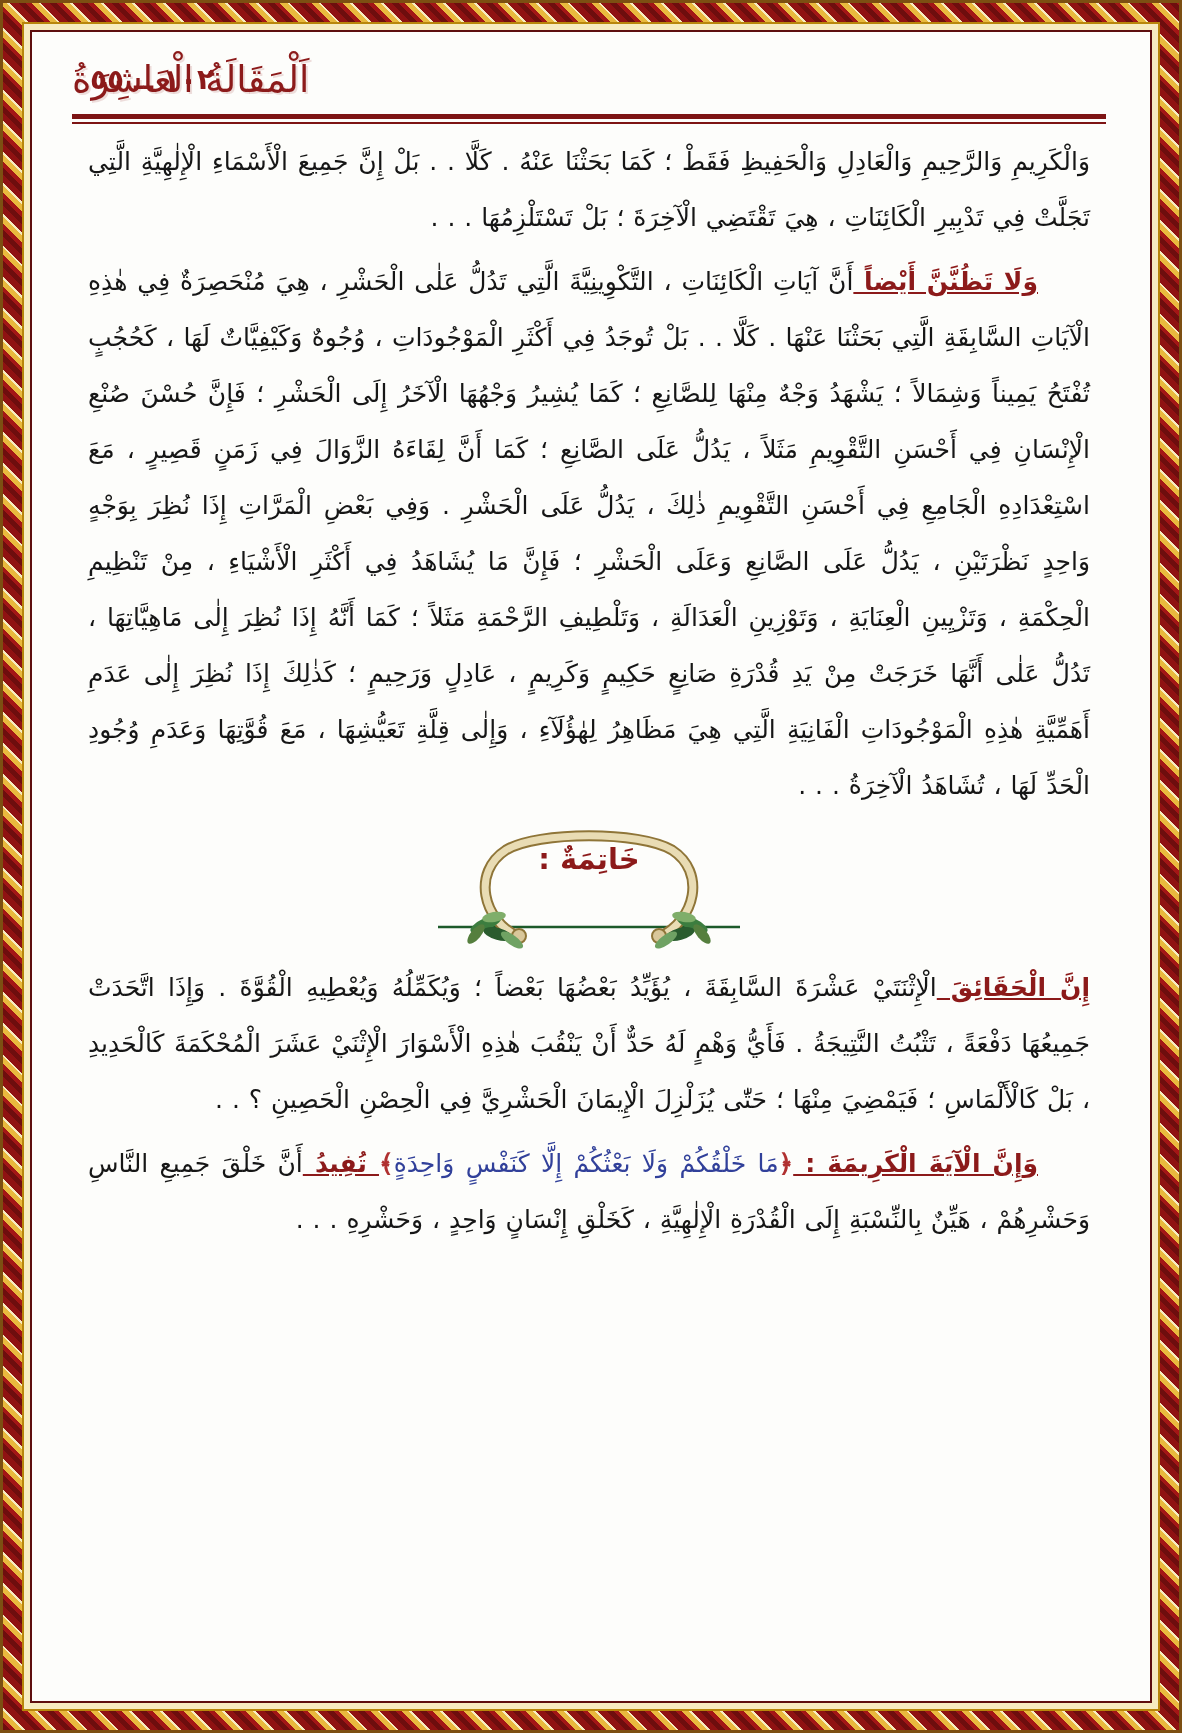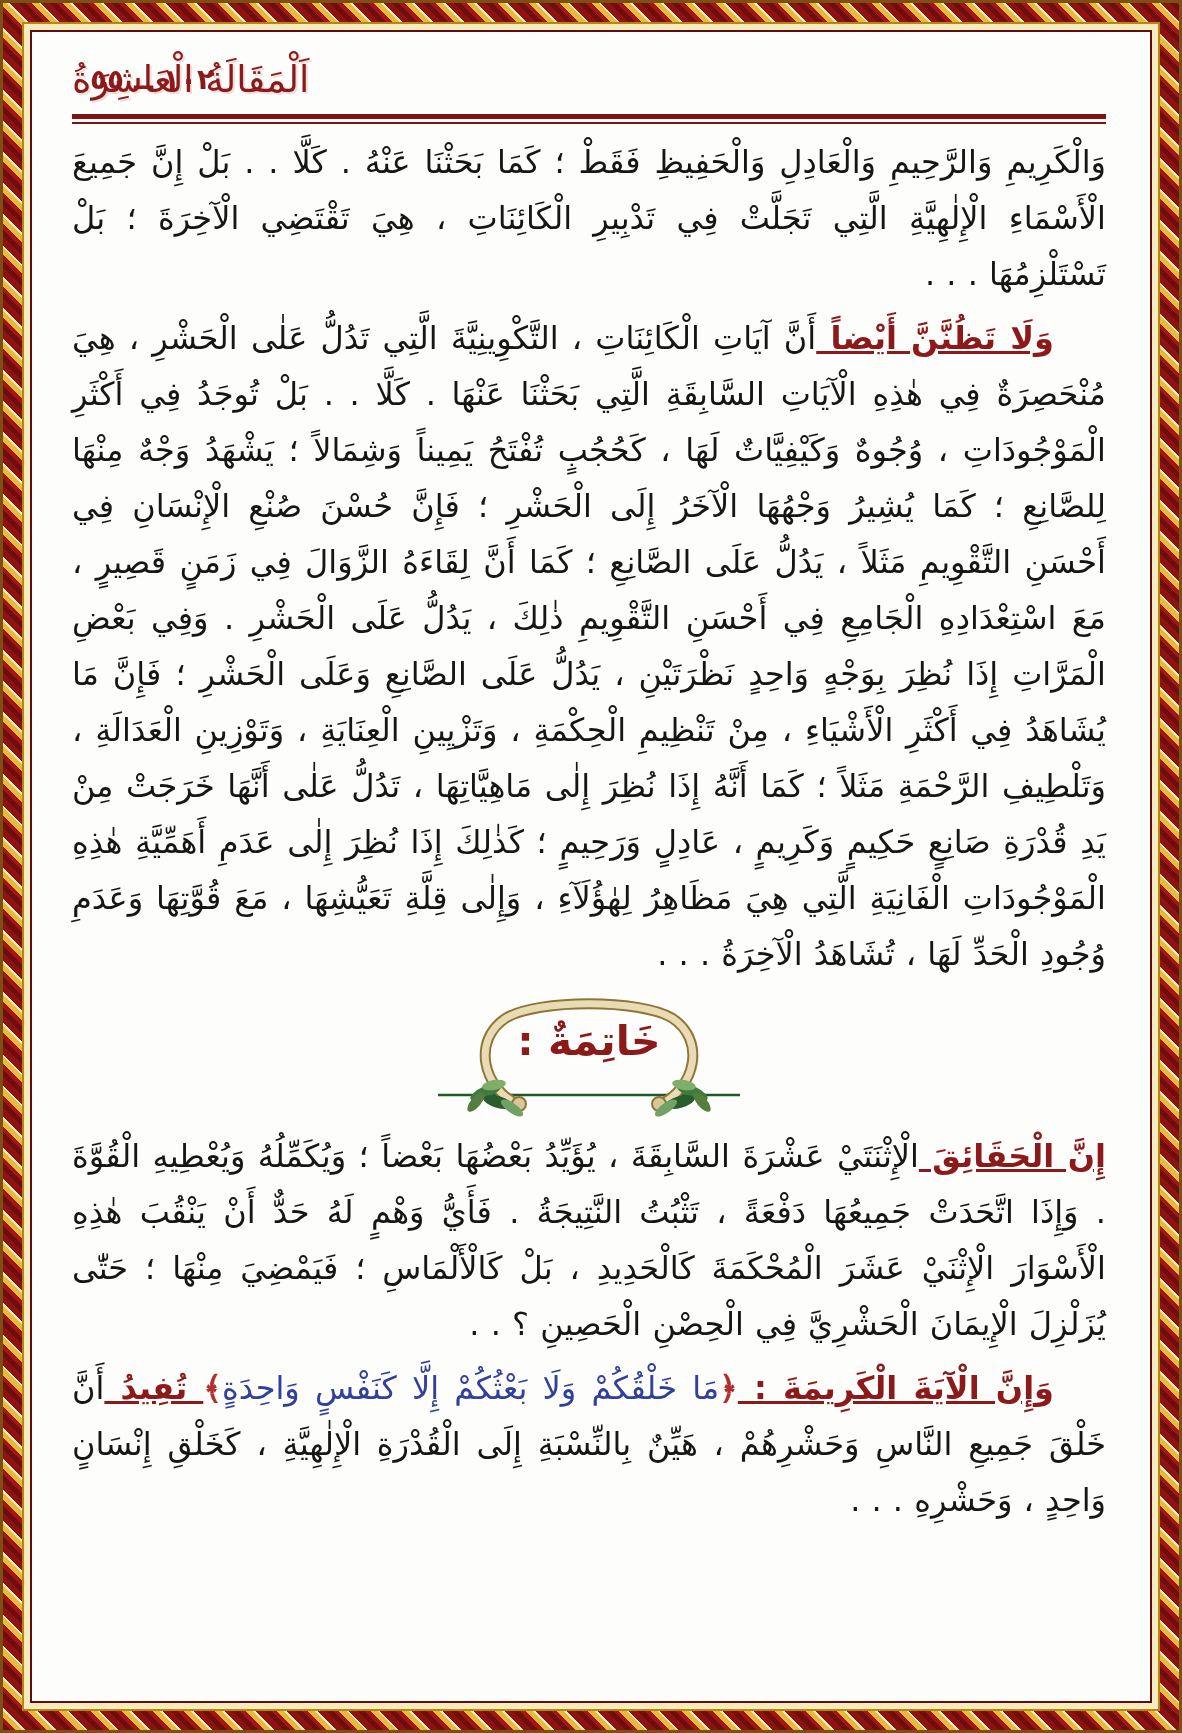--- a/index.html
+++ b/index.html
@@ -47,42 +47,42 @@
   .page-number{
     position:absolute;left:18px;top:0;
     font-size:28px;font-weight:bold;
     color:var(--accent-maroon,#8c1a1a);
     line-height:56px;
     direction:rtl;
   }
   .rule-thick{height:5px;background:#7d1414;margin-top:4px;}
   .rule-thin{height:2px;background:#7d1414;margin-top:3px;margin-bottom:10px;}
   .body-text p.para{
-    margin:8px 0;
-    font-size:32px;
+    margin:8px 16px;
+    font-size:25px;
     line-height:56px;
     text-align:justify;
     color:#161616;
     word-spacing:1px;
   }
   .body-text p.indent{text-indent:52px;}
   .run-black{color:#161616;}
   .run-red{color:var(--accent-maroon,#8c1a1a);font-weight:bold;text-decoration:underline;}
   .run-red-bold{color:var(--accent-maroon,#8c1a1a);font-weight:bold;}
   .run-verse{color:var(--verse-blue,#31409a);font-weight:normal;}
   .run-bracket{color:#b03030;font-weight:bold;}
   .ornament-wrap{
     position:relative;
     width:330px;height:122px;
     margin:16px auto 6px auto;
   }
   .ornament-label{
-    position:absolute;top:19px;left:0;right:0;
+    position:absolute;top:12px;left:0;right:0;
     text-align:center;
-    font-size:41px;font-weight:bold;
+    font-size:29px;font-weight:bold;
     color:var(--accent-maroon,#8c1a1a);
   }
 </style>
 </head>
 <body>
 
 <div class="page">
   <div class="inner">
 
     <div class="header">

